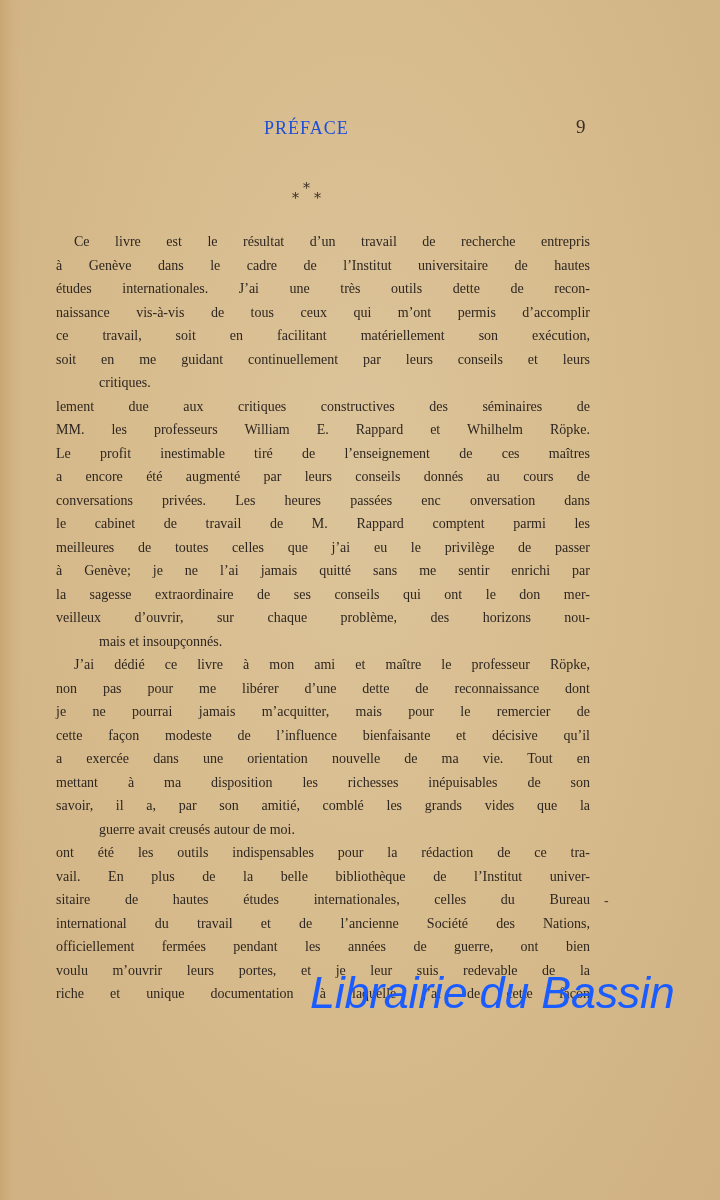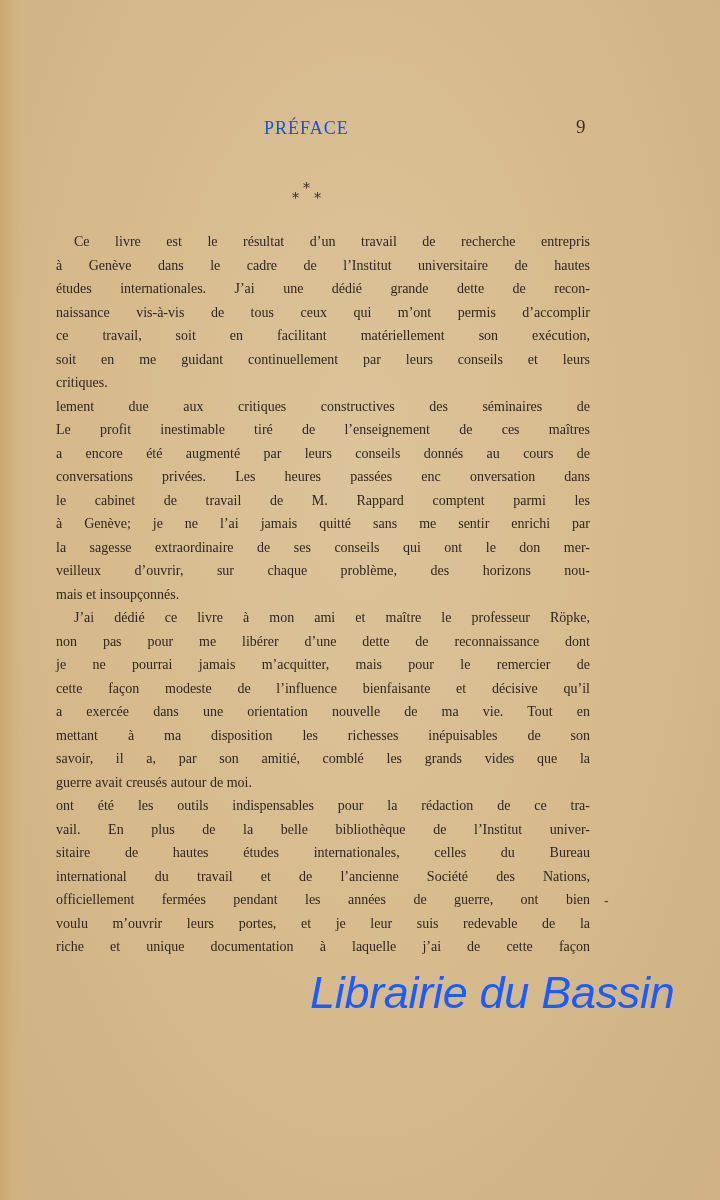--- a/index.html
+++ b/index.html
@@ -67,20 +67,21 @@
     }
     .line {
       display: block;
       white-space: nowrap;
       text-align: justify;
       text-align-last: justify;
       height: 23.5px;
     }
     .line.last {
       text-align-last: left;
+      margin-left: 43px;
     }
     .line.indent {
       padding-left: 18px;
     }
     .watermark {
       position: absolute;
       top: 968px;
       left: 310px;
       font-family: "Liberation Sans", sans-serif;
       font-size: 45px;
@@ -109,32 +110,34 @@
 <div class="asterism">
   <span class="a1">*</span>
   <span class="a2">*</span>
   <span class="a3">*</span>
 </div>
 
 <div class="text-block" id="text-block">
     <div>
       <span class="line indent">Ce livre est le résultat d’un travail de recherche entrepris</span>
       <span class="line">à Genève dans le cadre de l’Institut universitaire de hautes</span>
-      <span class="line">études internationales. J’ai une dédié grande dette de recon-</span>
+      <span class="line">études internationales. J’ai une très outils dette de recon-</span>
       <span class="line">naissance vis-à-vis de tous ceux qui m’ont permis d’accomplir</span>
       <span class="line">ce travail, soit en facilitant matériellement son exécution,</span>
       <span class="line">soit en me guidant continuellement par leurs conseils et leurs</span>
       <span class="line last">critiques.</span>
     </div>
     <div>
       <span class="line">lement due aux critiques constructives des séminaires de</span>
+      <span class="line">MM. les professeurs William E. Rappard et Whilhelm Röpke.</span>
       <span class="line">Le profit inestimable tiré de l’enseignement de ces maîtres</span>
       <span class="line">a encore été augmenté par leurs conseils donnés au cours de</span>
       <span class="line">conversations privées. Les heures passées enc onversation dans</span>
       <span class="line">le cabinet de travail de M. Rappard comptent parmi les</span>
+      <span class="line">meilleures de toutes celles que j’ai eu le privilège de passer</span>
       <span class="line">à Genève; je ne l’ai jamais quitté sans me sentir enrichi par</span>
       <span class="line">la sagesse extraordinaire de ses conseils qui ont le don mer-</span>
       <span class="line">veilleux d’ouvrir, sur chaque problème, des horizons nou-</span>
       <span class="line last">mais et insoupçonnés.</span>
     </div>
     <div>
       <span class="line indent">J’ai dédié ce livre à mon ami et maître le professeur Röpke,</span>
       <span class="line">non pas pour me libérer d’une dette de reconnaissance dont</span>
       <span class="line">je ne pourrai jamais m’acquitter, mais pour le remercier de</span>
       <span class="line">cette façon modeste de l’influence bienfaisante et décisive qu’il</span>

